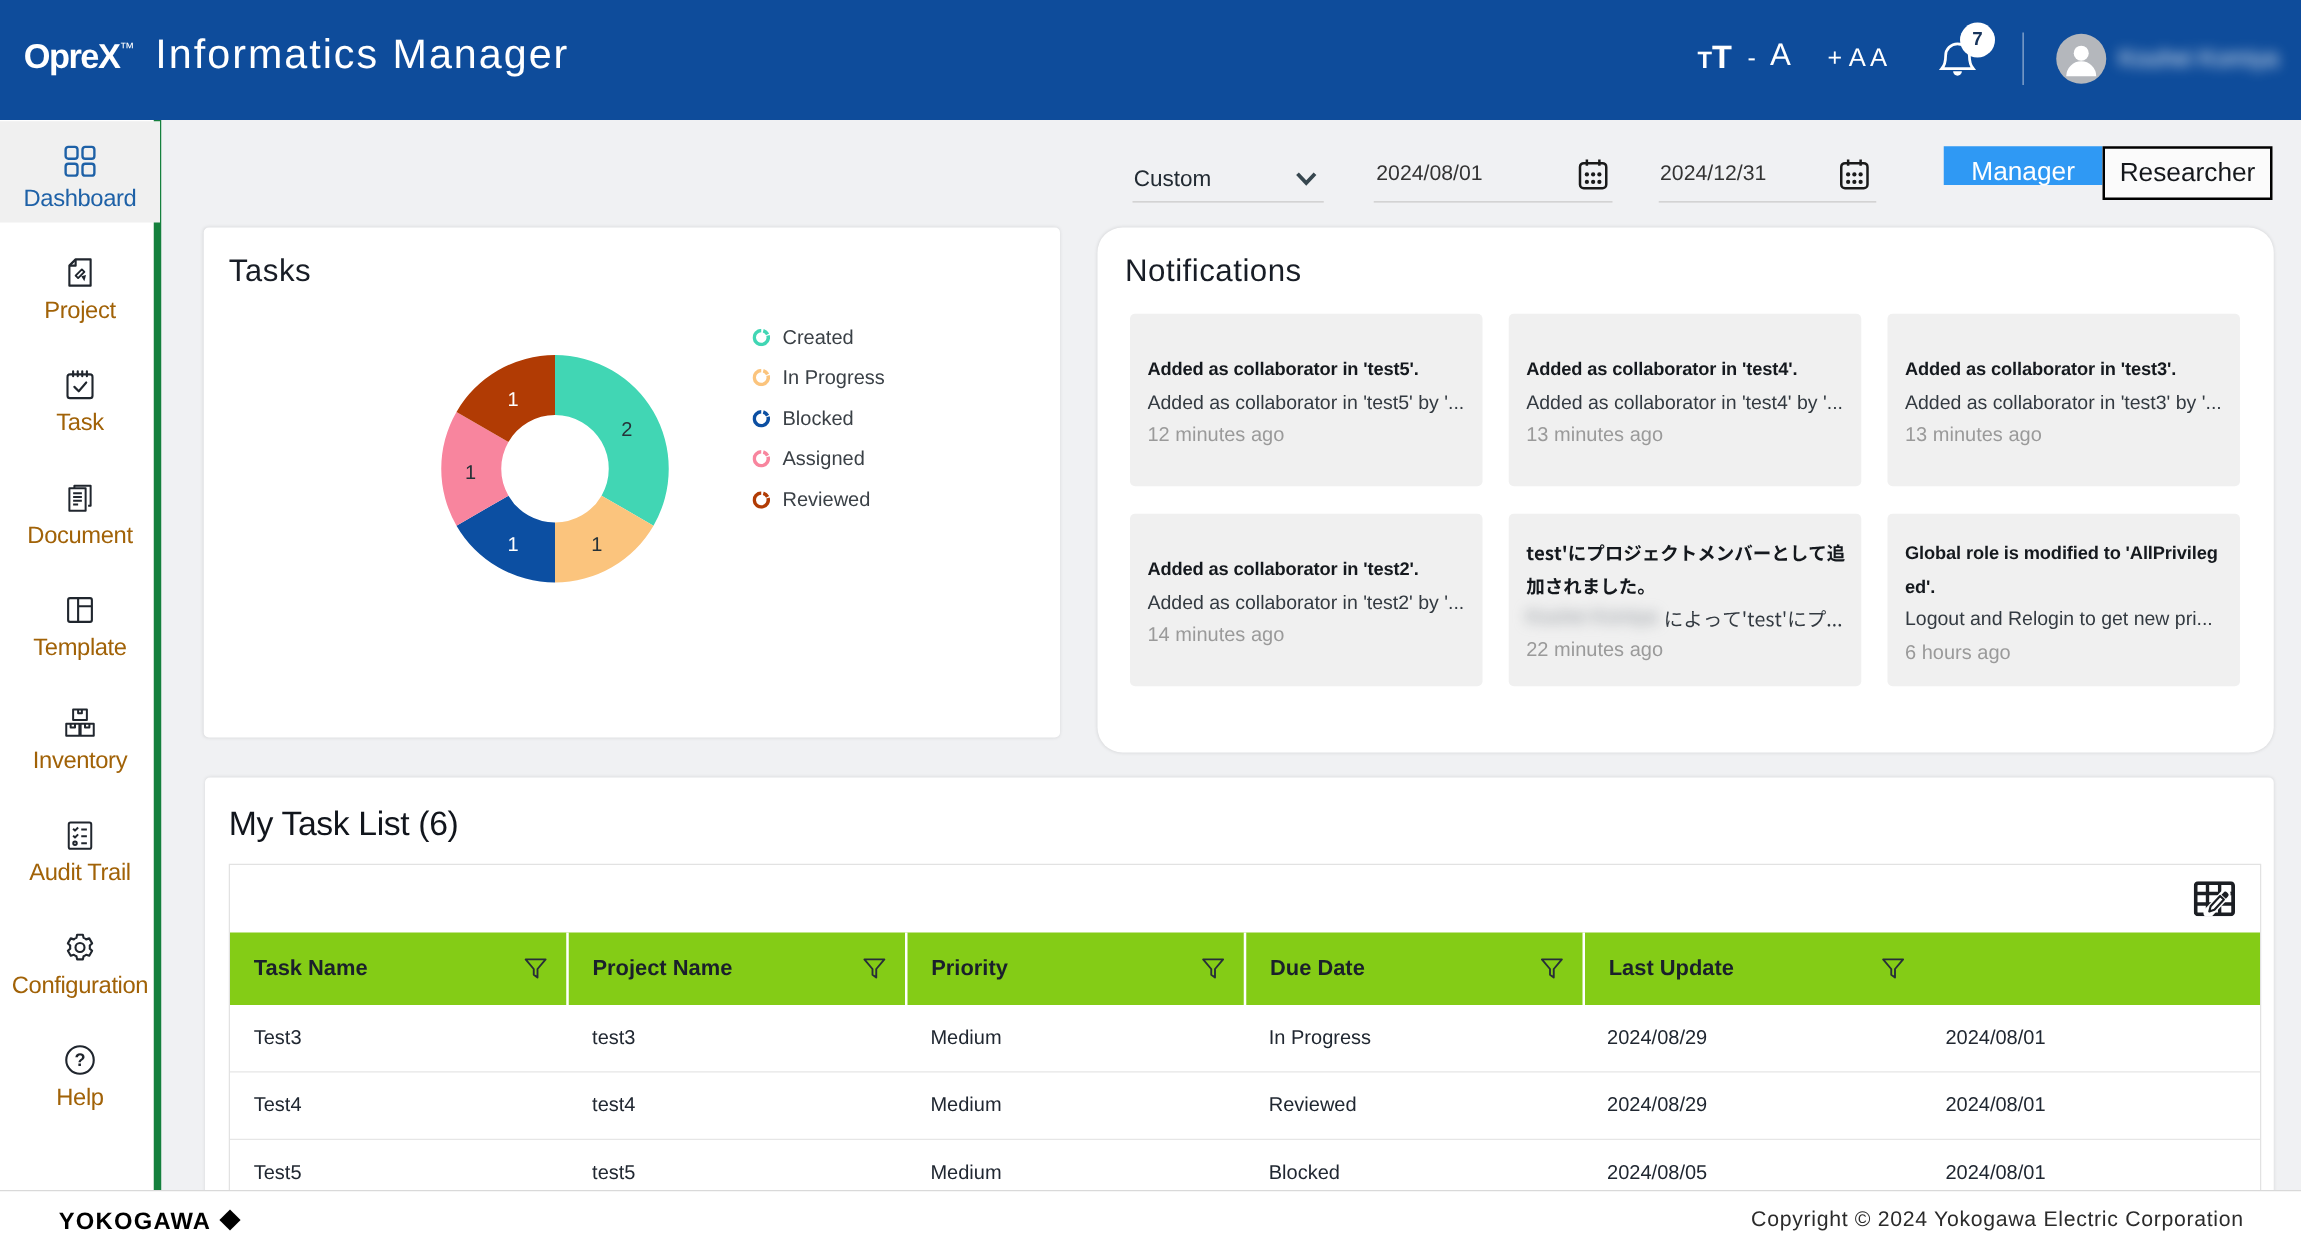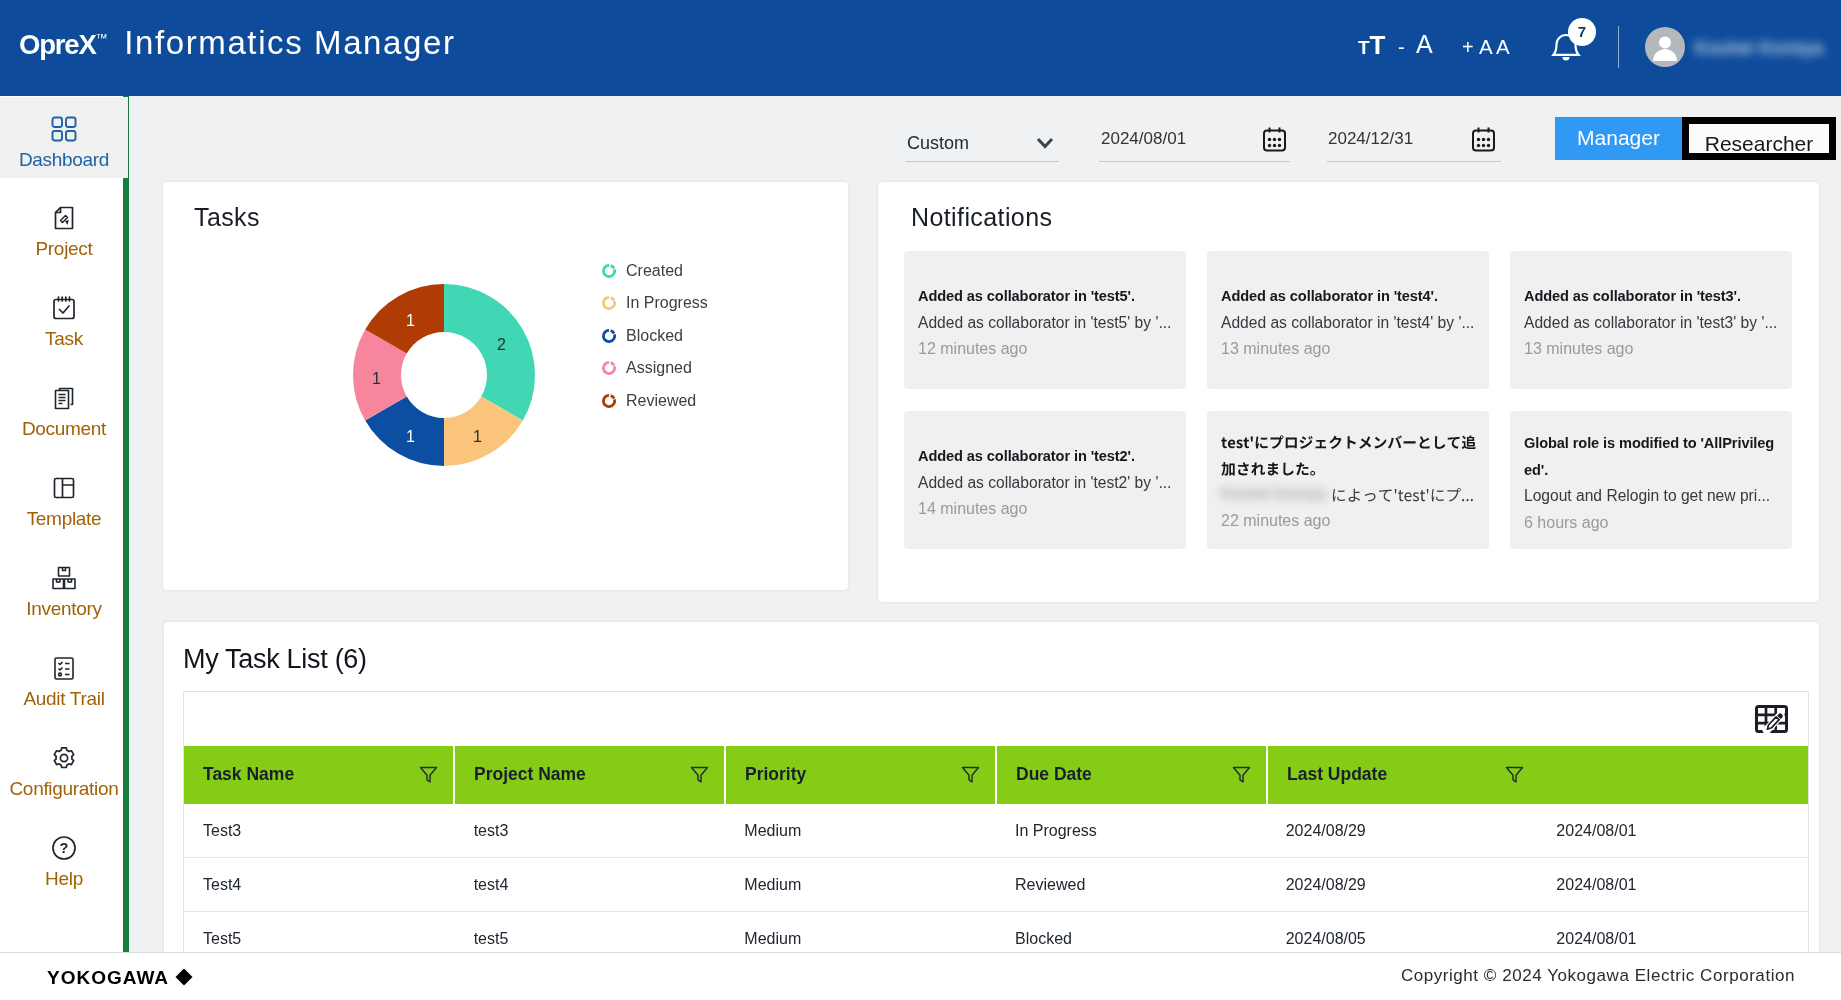--- a/index.html
+++ b/index.html
@@ -27,35 +27,35 @@
 
 
 #footer { position:absolute; left:0; top:952px; width:1841px; height:48px; background:#fff; border-top:1px solid #d9d9d9; z-index:30; }
 #ylogo { position:absolute; left:47px; top:14px; font-weight:700; font-size:19px; letter-spacing:1px; color:#000; }
 #copyright { position:absolute; right:46px; top:13px; font-size:17px; letter-spacing:0.55px; color:#2b2b2b; }
 
 
 .fld-line { position:absolute; height:1px; background:#c9c9c9; }
 #custom-txt { position:absolute; left:907px; top:133px; font-size:18px; color:#222b33; }
 .datetxt { position:absolute; top:129px; font-size:17px; color:#333; }
-#btn-manager { position:absolute; left:1555px; top:117px; width:127px; height:43px; background:#2f99f4; color:#fff; font-size:21px; text-align:center; line-height:42px; }
-#btn-researcher { position:absolute; left:1682px; top:117px; width:154px; height:43px; background:#fbfbfb; border:7px solid #000000; color:#15181c; font-size:21px; text-align:center; line-height:40px; }
+#btn-manager { position:absolute; left:1555px; top:117px; width:127px; height:31px; background:#2f99f4; color:#fff; font-size:21px; text-align:center; line-height:42px; }
+#btn-researcher { position:absolute; left:1682px; top:117px; width:136px; height:43px; background:#fbfbfb; border:2px solid #000000; color:#15181c; font-size:21px; text-align:center; line-height:40px; }
 
 
 .card { position:absolute; background:#fff; border-radius:4px; box-shadow:0 0 3px rgba(0,0,0,0.10); }
-.cardtitle { position:absolute; font-size:25px; color:#181d26; letter-spacing:0.4px;margin-left:11px; }
+.cardtitle { position:absolute; font-size:25px; color:#181d26; letter-spacing:0.4px; }
 
 
 #tasks-card { left:163px; top:182px; width:685px; height:408px; }
 .dlabel { position:absolute; font-size:16px; }
 .legend-item { position:absolute; font-size:16px; color:#3a4046; }
 .legend-item svg { vertical-align:-2px; margin-right:10px; }
 
 
-#notif-card { left:878px; top:182px; width:941px; height:420px; }
+#notif-card { left:878px; top:182px; width:941px; height:420px;border-radius:20px; }
 .tile { position:absolute; width:282px; height:138px; background:#f0f0f0; border-radius:4px; padding:16px 14px 10px; display:flex; flex-direction:column; justify-content:center; }
 .tile .t { font-weight:700; font-size:14.6px; color:#15191e; line-height:26.5px; letter-spacing:-0.1px; }
 .tile .b { font-size:15.6px; color:#333a41; line-height:26.5px; white-space:nowrap; overflow:hidden; }
 .tile .tm { font-size:16px; color:#9a9a9a; line-height:26.5px; }
 
 
 #list-card { left:164px; top:622px; width:1655px; height:378px; }
 #list-title { position:absolute; left:19px; top:22px; font-size:27px; color:#11151c; letter-spacing:-0.3px; }
 #tablewrap { position:absolute; left:19px; top:69px; width:1626px; height:309px; border:1px solid #e2e2e2; background:#fff; }
 #toolbar { position:relative; height:54px; }

